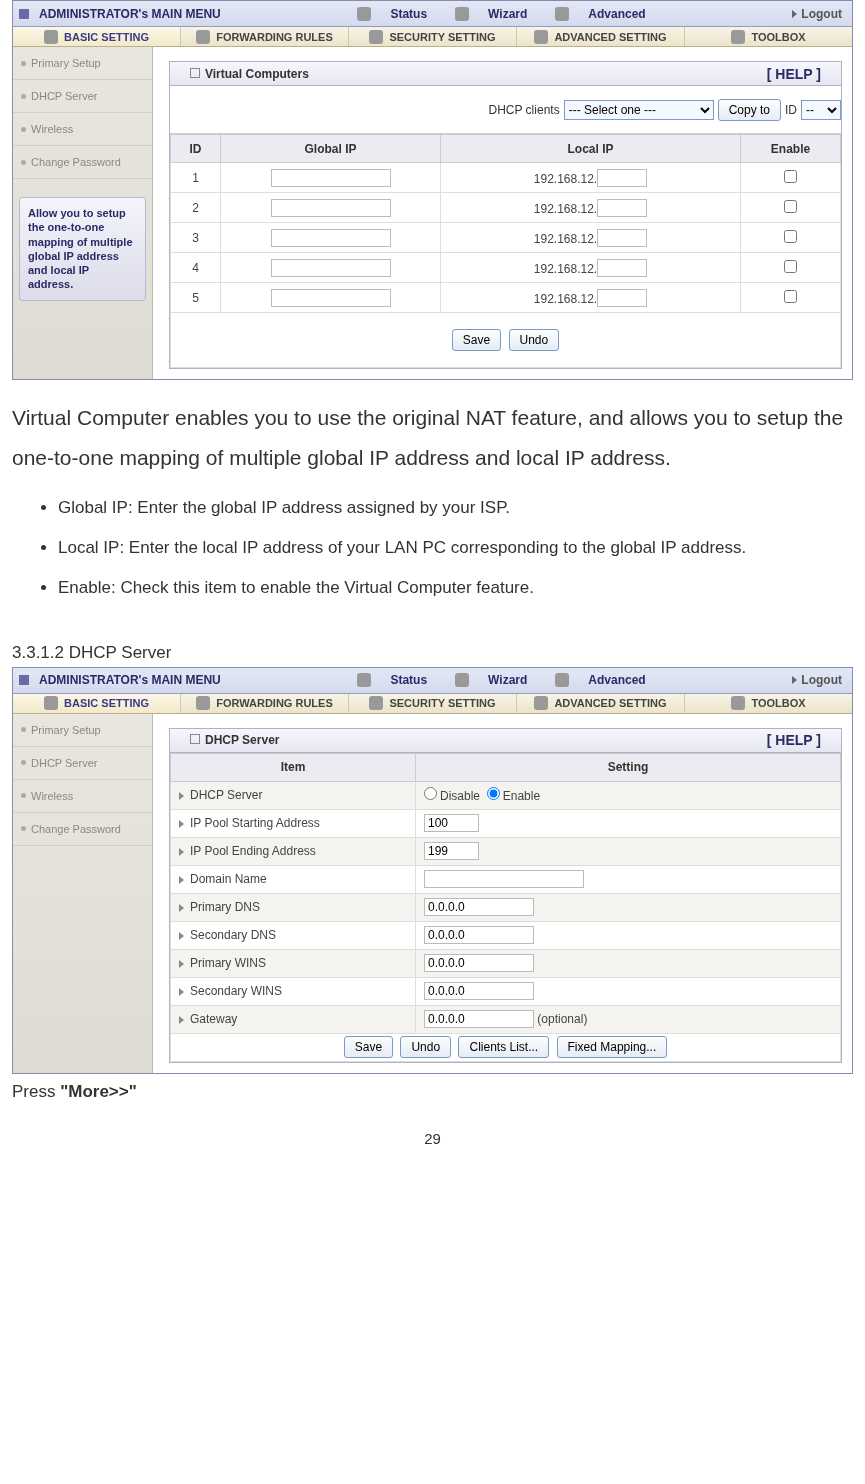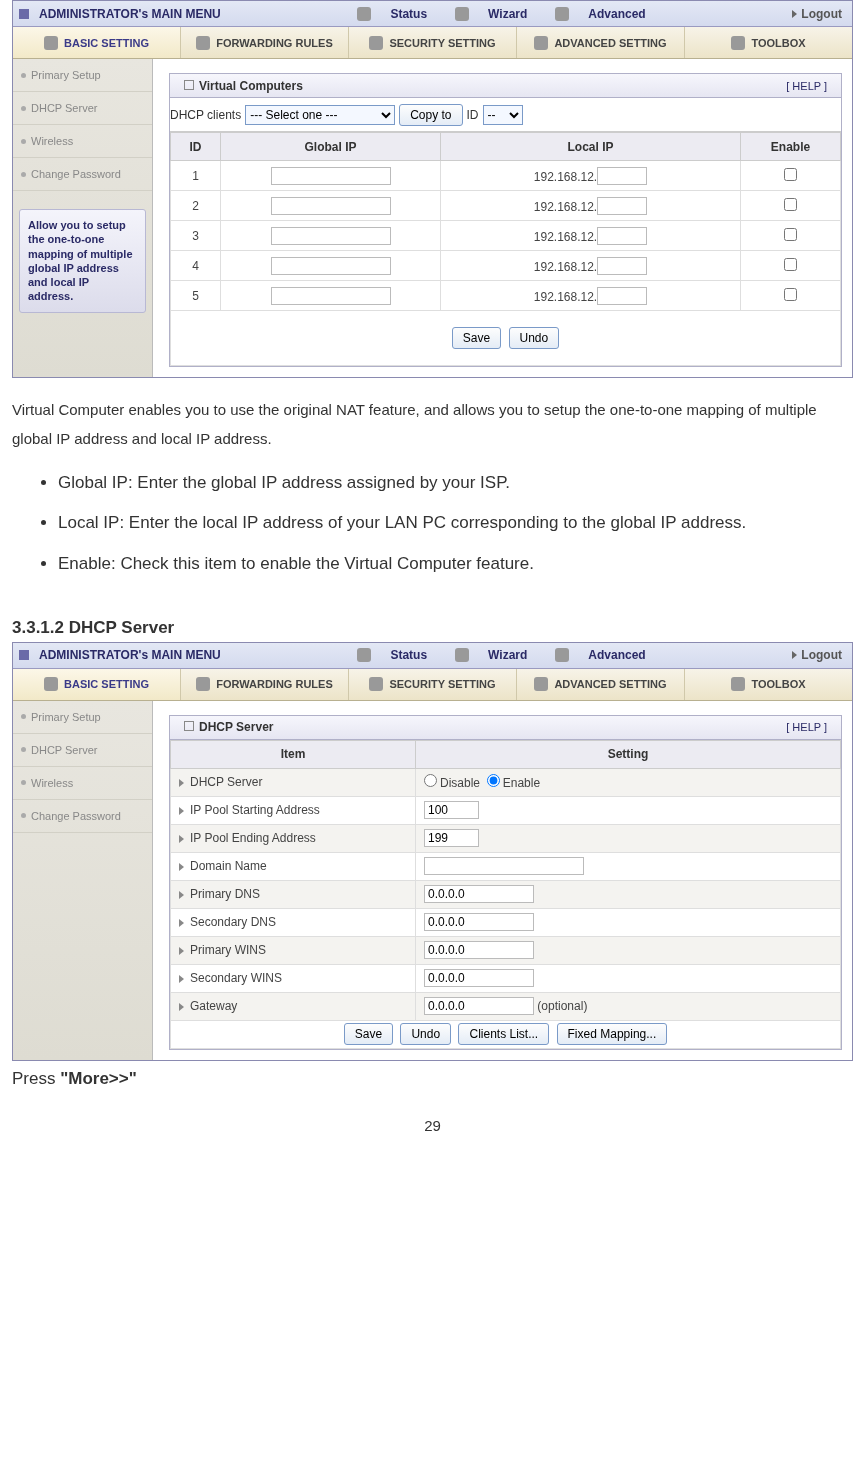--- a/index.html
+++ b/index.html
@@ -5,59 +5,59 @@
   *{box-sizing:border-box;margin:0;padding:0}
   body{font-family:Arial,Helvetica,sans-serif;font-size:13px;color:#333;background:#fff;width:865px;margin:0 auto;padding:0 12px}
   .screenshot{border:1px solid #8a8ab0;background:#fff;margin-bottom:0}
   .topbar{display:flex;align-items:center;height:26px;background:linear-gradient(#e3e8f5,#d4daee);border-bottom:1px solid #9a9ac0;font-size:12px;font-weight:bold;color:#2a2a66}
   .topbar .sq{display:inline-block;width:10px;height:10px;background:#6a6aa8;margin:0 6px}
   .topbar .admin{padding-left:4px}
   .topbar .nav{display:flex;gap:0;flex:1;justify-content:center}
   .topbar .nav-item{padding:0 14px;display:flex;align-items:center;gap:19px}
   .topbar .logout{padding:0 10px;color:#555;font-weight:bold}
   .ico{display:inline-block;width:14px;height:14px;background:#999;border-radius:3px}
-  .tabbar{display:flex;height:32px;background:linear-gradient(#f7f3e8,#ece4c8);border-bottom:1px solid #b8b090;align-items:stretch}
+  .tabbar{display:flex;height:20px;background:linear-gradient(#f7f3e8,#ece4c8);border-bottom:1px solid #b8b090;align-items:stretch}
   .tabbar .tab{flex:1;display:flex;align-items:center;justify-content:center;gap:6px;font-size:11px;font-weight:bold;color:#444;border-right:1px solid #d0c8aa}
   .tabbar .tab.active{background:linear-gradient(#fcf7e8,#f2e9c8);color:#3a3a88}
   .tabbar .tab:last-child{border-right:none}
   .main{display:flex;min-height:300px}
   .sidebar{width:140px;background:linear-gradient(#e8e6df,#dedcd2);border-right:1px solid #bbb;font-size:11px;color:#888}
   .sb-item{padding:10px 8px;border-bottom:1px solid #d2d0c6;display:flex;align-items:center;gap:5px}
   .sb-item .dot{display:inline-block;width:5px;height:5px;border-radius:50%;background:#aaa}
   .helpbox{margin:18px 6px 6px 6px;padding:8px;font-size:11px;color:#2a2a66;font-weight:bold;background:linear-gradient(#f4f4fb,#dcdceb);border:1px solid #b8b8d4;border-radius:3px;line-height:1.3}
   .content{flex:1;padding:14px 10px 10px 16px}
   .panel{border:1px solid #b0b0c8}
-  .panel-hd{display:flex;justify-content:space-between;align-items:center;background:linear-gradient(#f6f6fc,#e6e6f2);height:24px;padding:0 14px;font-size:12px;font-weight:bold;color:#333;border-bottom:1px solid #b0b0c8}
+  .panel-hd{display:flex;justify-content:space-between;align-items:center;background:linear-gradient(#f6f6fc,#e6e6f2);height:24px;padding:0 20px;font-size:12px;font-weight:bold;color:#333;border-bottom:1px solid #b0b0c8}
   .panel-hd .sq2{display:inline-block;width:10px;height:10px;border:1px solid #888;margin-right:5px}
-  .panel-hd .help{font-size:11px;font-weight:normal;color:#2a2a66}
-  .toolbar{display:flex;justify-content:flex-start;align-items:center;gap:4px;height:34px;font-size:12px;border-bottom:1px solid #ccc}
+  .panel-hd .help{font-size:14px;font-weight:bold;color:#2a2a66}
+  .toolbar{display:flex;justify-content:flex-end;align-items:center;gap:4px;height:48px;font-size:12px;border-bottom:1px solid #ccc}
   .sel{font-size:12px;height:20px;border:1px solid #7a9ac8;background:#f4f8ff}
   .btn{font-size:12px;height:22px;padding:0 10px;border:1px solid #7a9ac8;background:linear-gradient(#fdfdfd,#e4ecf6);border-radius:3px;cursor:pointer}
   table.grid{width:100%;border-collapse:collapse;font-size:12px}
   table.grid th{background:#ecebf2;height:28px;border:1px solid #ccc;font-weight:bold;color:#333}
   table.grid td{height:30px;border:1px solid #dedede;text-align:center;color:#444}
   table.grid td input.txt{width:120px;height:18px;border:1px solid #bbb;text-align:left;padding:0 2px}
   table.grid td input.txt-sm{width:50px;height:18px;border:1px solid #bbb}
   .foot-row{text-align:center;padding:16px}
   .foot-row .btn{margin:0 2px}
   
   table.kv{width:100%;border-collapse:collapse;font-size:12px}
   table.kv th{background:#ecebf2;height:28px;border:1px solid #ccc;font-weight:bold;color:#333}
   table.kv td{height:28px;border:1px solid #dedede;padding:0 8px;color:#444}
   table.kv td.k{width:245px}
   table.kv tr:nth-child(even) td{background:#f4f3f0}
   .caret{display:inline-block;width:0;height:0;border-top:4px solid transparent;border-bottom:4px solid transparent;border-left:5px solid #888;margin-right:6px;vertical-align:middle}
   .radio{margin-right:3px}
   .field{width:110px;height:18px;border:1px solid #bbb;font-size:12px;padding:0 3px}
   .field-sm{width:55px}
   .field-md{width:160px}
-  .body-text{font-size:15px;line-height:1.9;margin:18px 0 8px 0}
+  .body-text{font-size:21px;line-height:1.9;margin:18px 0 8px 0}
   ul.bul{margin:14px 0 30px 46px;font-size:17px;line-height:1.9}
   ul.bul li{margin-bottom:8px}
-  h4.sec{font-size:17px;font-weight:bold;margin:38px 0 4px 0}
+  h4.sec{font-size:17px;font-weight:normal;margin:38px 0 4px 0}
   .after{font-size:17px;margin:8px 0 16px 0}
   .after b{font-weight:bold}
   .pagenum{text-align:center;font-size:15px;padding:12px 0}
   .tri{display:inline-block;width:0;height:0;border-top:4px solid transparent;border-bottom:4px solid transparent;border-left:5px solid #666;margin-right:4px}
 </style>
 </head>
 <body>
 
 <div class="screenshot">
   <div class="topbar">

